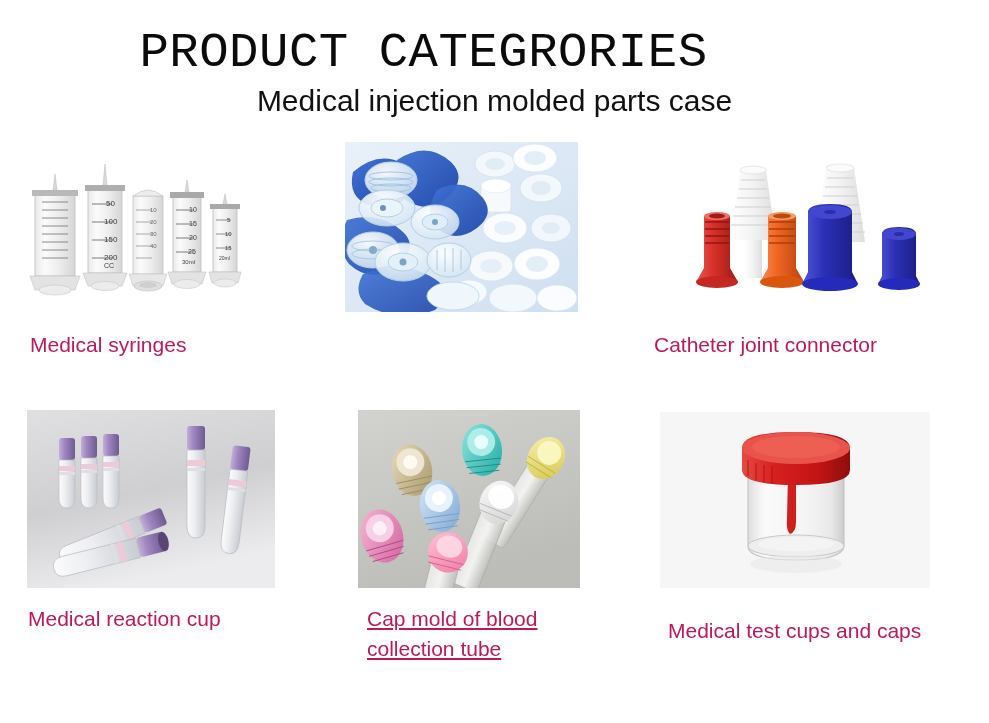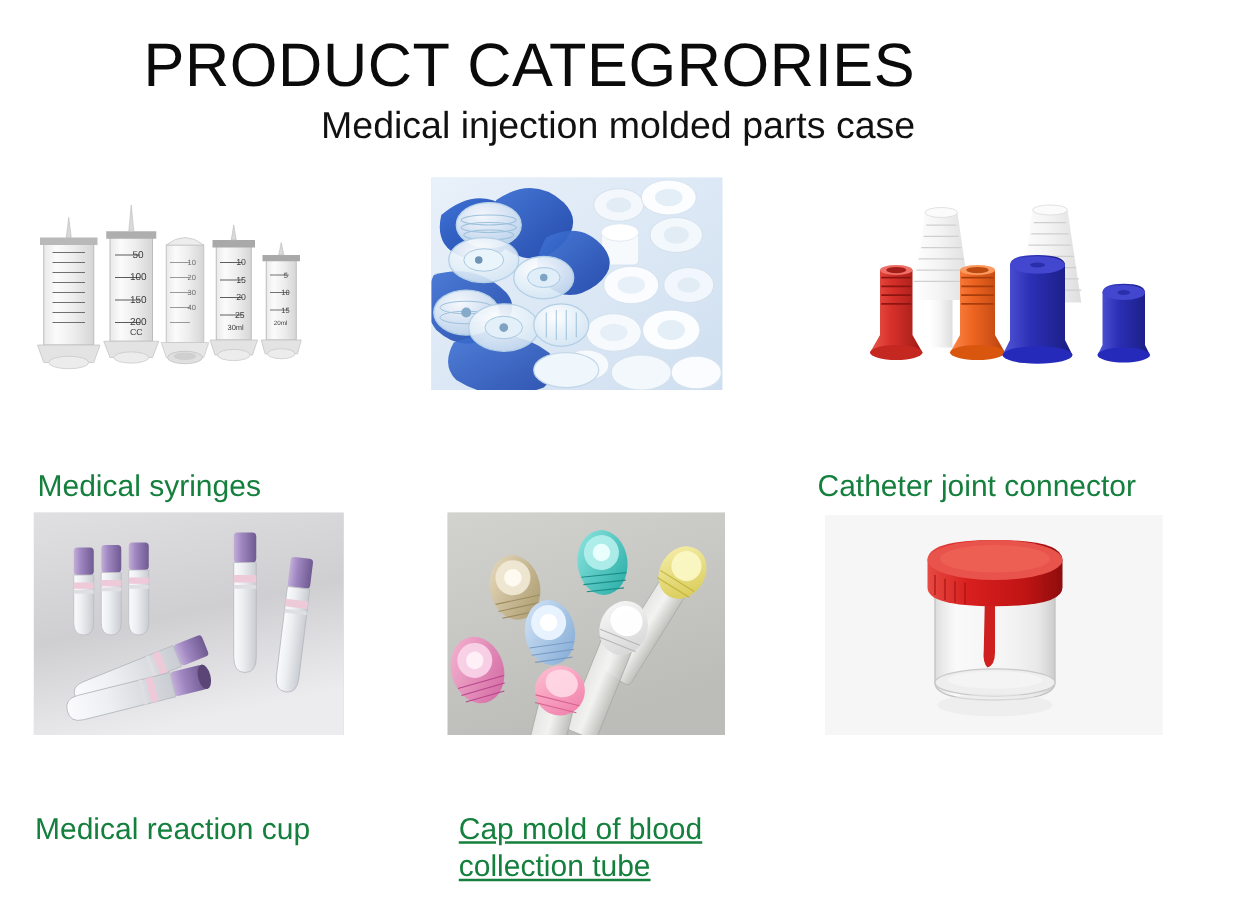--- a/index.html
+++ b/index.html
@@ -25,21 +25,21 @@
     position: absolute;
     top: 24px;
     left: 0;
     width: 847px;
     text-align: center;
     font-size: 49px;
     line-height: 58px;
     font-weight: 400;
     color: #0b0b0b;
     letter-spacing: 0.5px;
-    font-family: Liberation Sans, sans-serif;
+    font-family: Liberation Mono, monospace;
     white-space: nowrap;
   }
   .subtitle {
     position: absolute;
     top: 85px;
     left: 0;
     width: 989px;
     text-align: center;
     font-size: 30px;
     line-height: 32px;
@@ -60,26 +60,25 @@
   }
   .cell {
     position: absolute;
   }
   .photo {
     position: absolute;
     overflow: hidden;
   }
   .caption {
     position: absolute;
-    font-size: 24px;
+    font-size: 21px;
     line-height: 30px;
-    color: #15803d;
+    color: #be185d;
     font-family: "Liberation Sans", sans-serif;
     white-space: pre-line;
-    margin-top: 45px;
   }
 
   
   #cell-syringes   { left: 0px;   top: 0px;  width: 330px; height: 250px; }
   #cell-bottlecap  { left: 330px; top: 0px;  width: 330px; height: 250px; }
   #cell-catheter   { left: 660px; top: 0px;  width: 329px; height: 250px; }
   
   #cell-reaction   { left: 0px;   top: 262px; width: 330px; height: 298px; }
   #cell-capmold    { left: 330px; top: 262px; width: 330px; height: 298px; }
   #cell-testcup    { left: 660px; top: 262px; width: 329px; height: 298px; }
@@ -640,16 +639,17 @@
               <line x1="104" y1="53" x2="104" y2="70"></line>
                 <line x1="112" y1="54" x2="112" y2="71"></line>
               <line x1="176" y1="50" x2="176" y2="66"></line>
                 <line x1="184" y1="46" x2="184" y2="62"></line>
             </g>
           </g>
 
           <ellipse cx="136" cy="152" rx="46" ry="9" fill="#e8e8e8" opacity="0.55"></ellipse>
         </svg>
       </div>
+      <div class="caption" id="cap-testcup">Medical test cups and caps</div>
     </div>
 
   </div>
 </div>
 
 </body></html>

